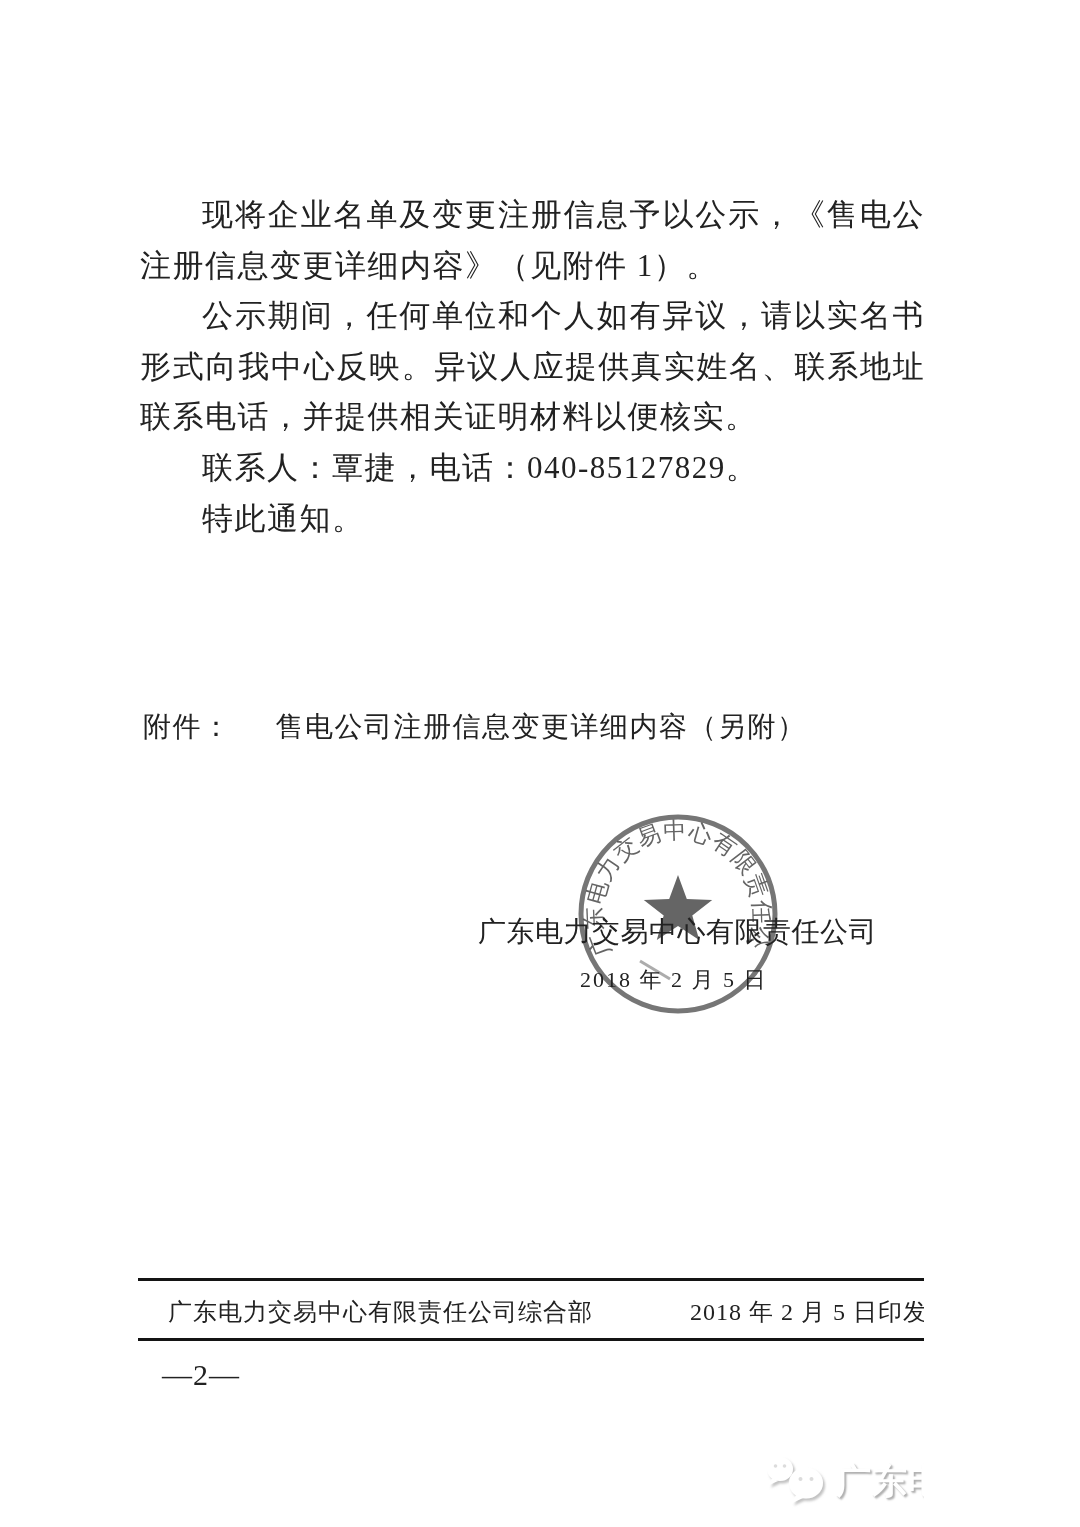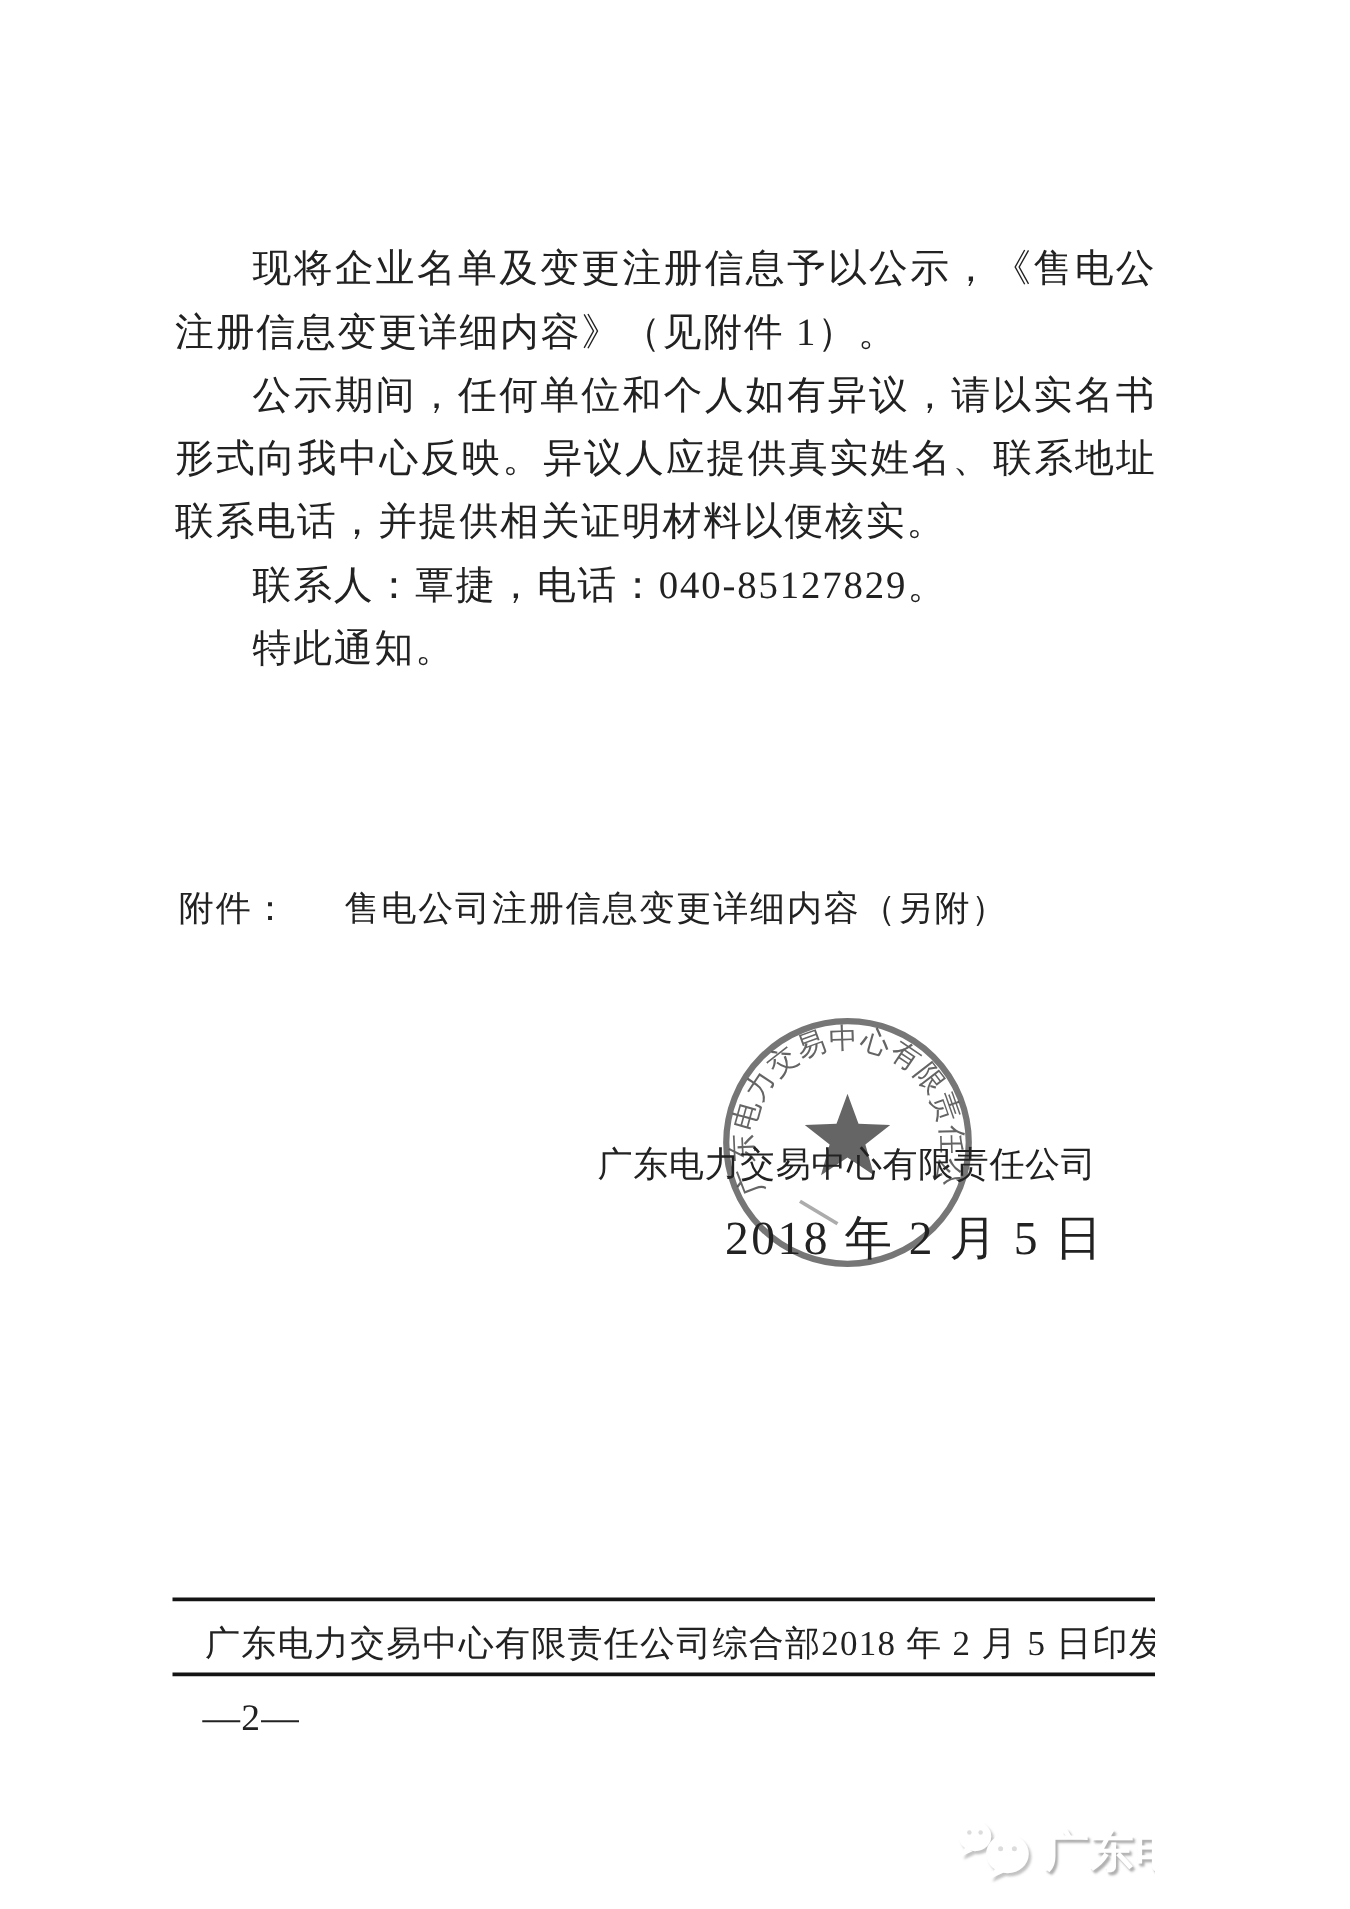--- a/index.html
+++ b/index.html
@@ -56,21 +56,21 @@
     top: 913px;
     font-size: 28px;
     letter-spacing: 0.5px;
     white-space: nowrap;
     z-index: 2;
   }
   .sig-date {
     position: absolute;
     left: 580px;
     top: 965px;
-    font-size: 38px;
+    font-size: 22px;
     letter-spacing: 2px;
     white-space: nowrap;
     z-index: 2;
   }
 
   
   .rule {
     position: absolute;
     left: 138px;
     width: 812px;
@@ -80,23 +80,23 @@
   .rule-top { top: 1278px; }
   .rule-bottom { top: 1338px; }
   .footer-row {
     position: absolute;
     left: 138px;
     top: 1296px;
     width: 812px;
     box-sizing: border-box;
     padding: 0 22px 0 30px;
     display: flex;
-    justify-content: center;
+    justify-content: space-between;
     align-items: center;
-    font-size: 28px;
+    font-size: 24px;
     letter-spacing: 1px;
     white-space: nowrap;
   }
   .page-number {
     position: absolute;
     left: 162px;
     top: 1358px;
     font-size: 30px;
     letter-spacing: 1px;
   }

